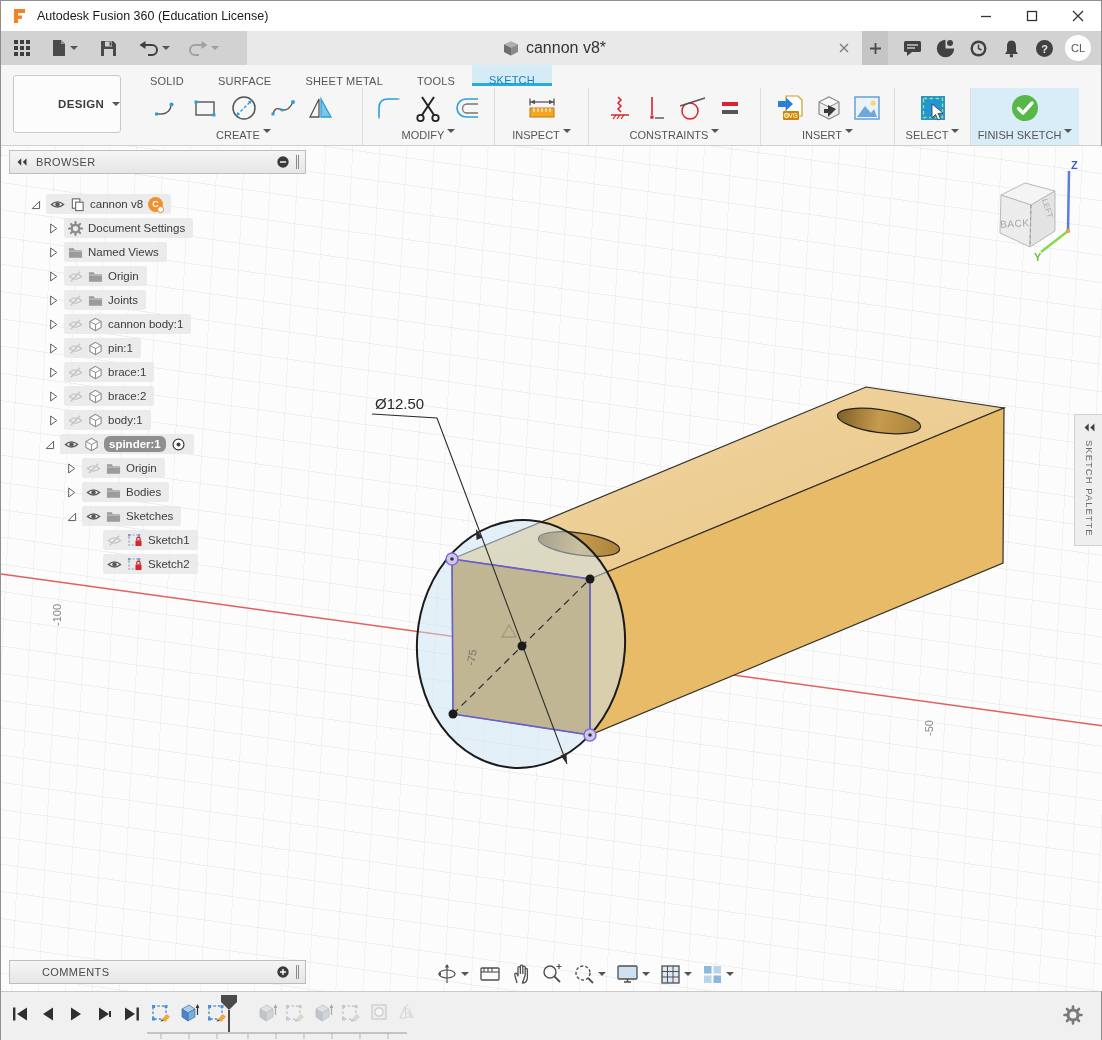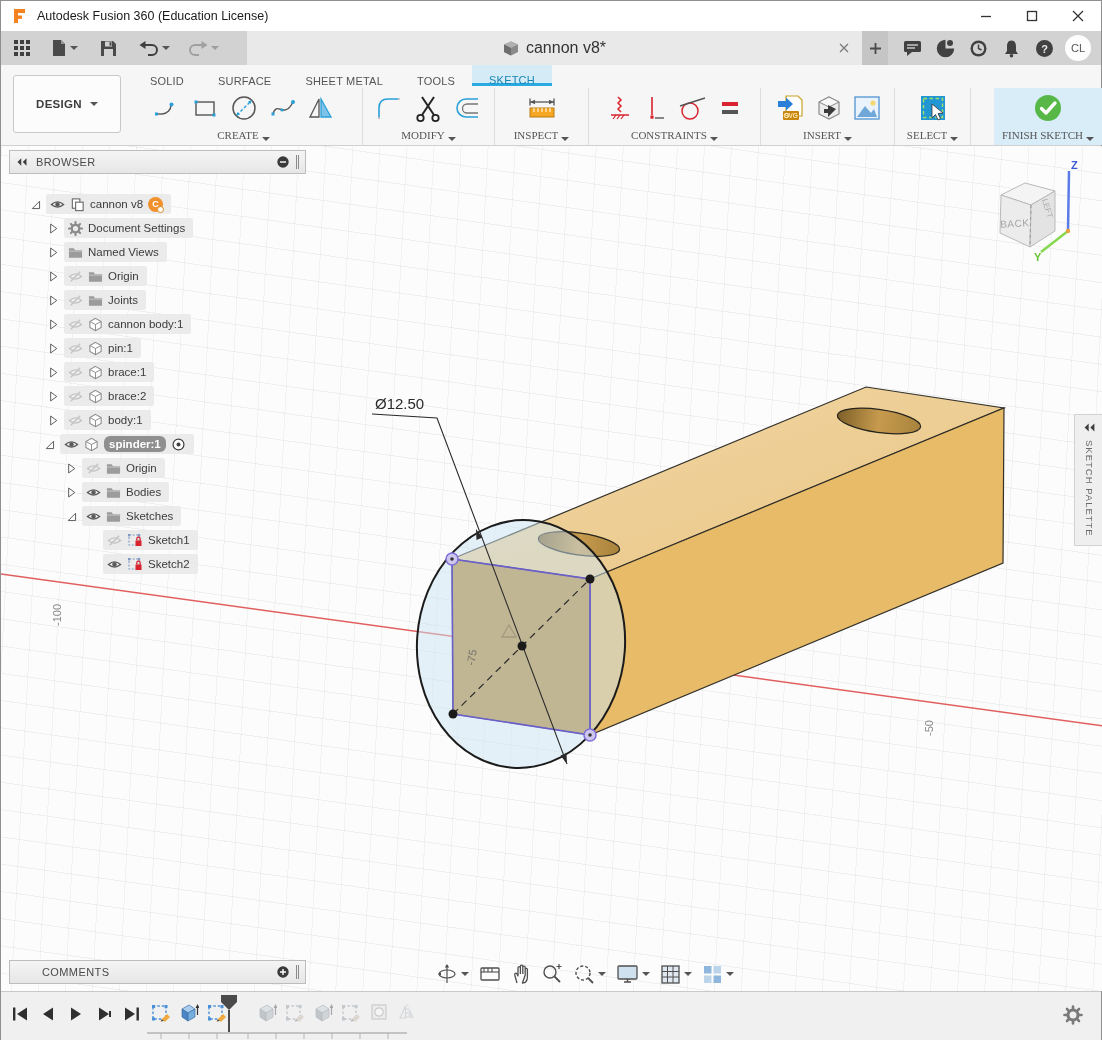--- a/index.html
+++ b/index.html
@@ -33,31 +33,31 @@
   .ri-btn { width:33px; height:34px; display:flex; align-items:center; justify-content:center; }
   .avatar { width:26px; height:26px; border-radius:50%; background:#fdfdfd;
     display:flex; align-items:center; justify-content:center;
     font-size:11px; color:#555; margin:0 10px 0 4px; }
 
   
   .ribbon { position:absolute; left:0; top:64px; width:100%; height:81px;
     background:#f6f6f6; border-bottom:1px solid #d0d0d0; }
   .design-btn { position:absolute; left:12px; top:10px; width:108px; height:58px;
     background:#fcfcfc; border:1px solid #c9c9c9; border-radius:3px;
-    display:flex; align-items:center; justify-content:center;
+    display:flex; align-items:center; justify-content:flex-end;
     font-size:11.5px; font-weight:bold; color:#3d3d3d; letter-spacing:.3px; }
   .rtabs { position:absolute; left:132px; top:0; height:21px; display:flex; }
   .rtab { padding:6px 17px; line-height:21px; font-size:11px; color:#555; letter-spacing:.2px; }
   .rtab.active { background:#d5ebf6; color:#1585b5; border-bottom:3px solid #29abe2; line-height:19px; }
   .rgroups { position:absolute; left:124px; top:23px; height:57px; display:flex; }
   .rgroup { display:flex; flex-direction:column; align-items:center;
     border-right:1px solid #dedede; padding-top:1px; }
-  .rgroup:last-child { border-right:none;margin-left:23px; }
+  .rgroup:last-child { border-right:none; }
   .ricons { display:flex; align-items:center; justify-content:center; gap:8px; height:38px; }
-  .rlabel { font-size:11px; color:#555; display:flex; align-items:flex-end; margin-top:2px;font-family:Liberation Serif, serif; }
+  .rlabel { font-size:11px; color:#555; display:flex; align-items:flex-start; margin-top:2px; }
   .g-create{width:238px;} .g-modify{width:132px;} .g-constraints{width:172px;}
   .g-inspect{width:94px;} .g-insert{width:134px;} .g-select{width:76px;}
   .g-finish{width:108px; background:#d8edf8; border-right:none;}
 
   
   .viewport { position:absolute; left:0; top:145px; width:1102px; height:845px;
     background-color:#fcfcfc;
     background-image:
       repeating-linear-gradient(188deg, rgba(0,0,0,0.05) 0 1px, transparent 1px 27px),
       repeating-linear-gradient(93deg, rgba(0,0,0,0.04) 0 1px, transparent 1px 27px);

